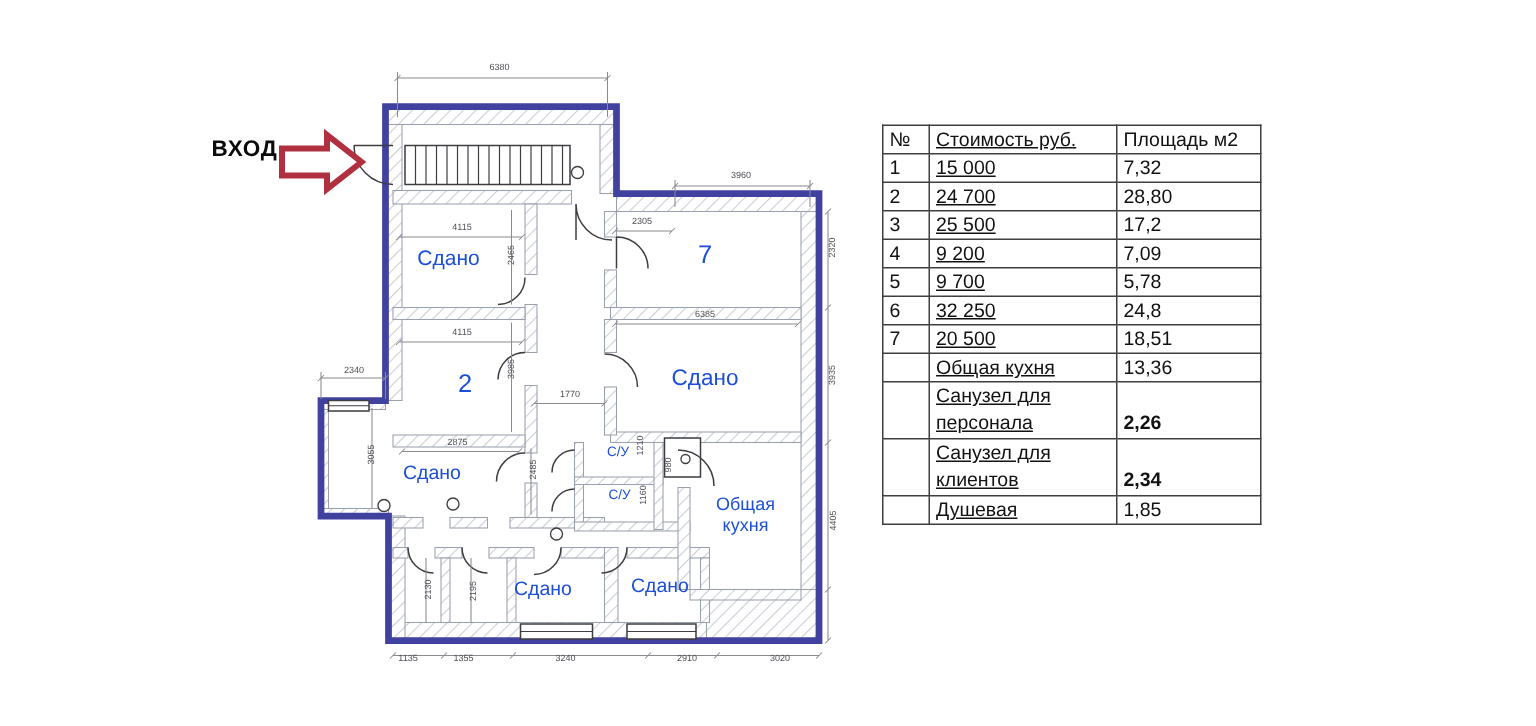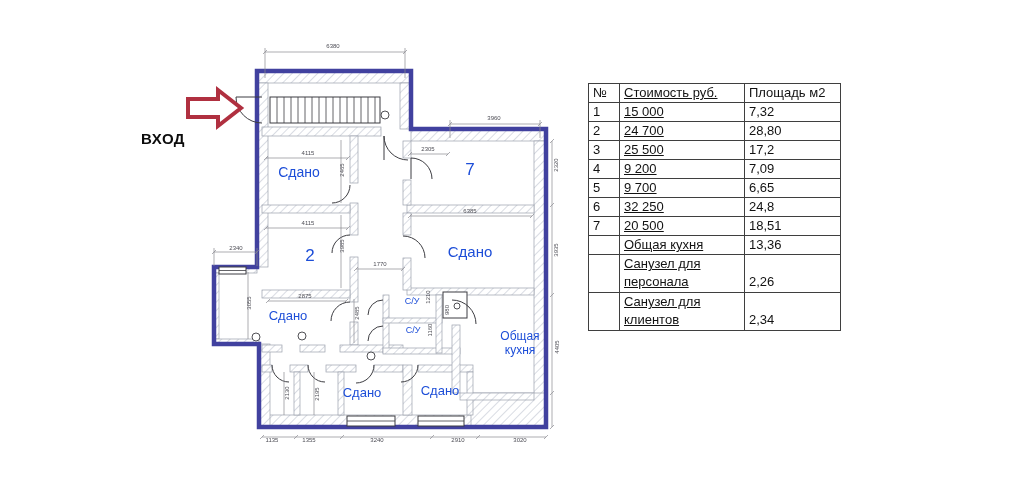--- a/index.html
+++ b/index.html
@@ -14,32 +14,32 @@
   .stair{stroke:var(--line_dark);stroke-width:.8;}
   .dimline{stroke:var(--dim_gray);stroke-width:.7;fill:none;}
   .sym{fill:#fff;stroke:var(--line_dark);stroke-width:.9;}
   .arrow-entr{fill:#ffffff;stroke:var(--arrow_red);stroke-width:4;stroke-linejoin:miter;}
   
   #plan-labels span{position:absolute;transform:translate(-50%,-50%);color:#1d4ed8;
                     white-space:pre-line;text-align:center;line-height:1.15;}
   #plan-labels span.dim{font-size:6px;color:#4e4e56;letter-spacing:0;}
   #plan-labels span.dim.rot{transform:translate(-50%,-50%) rotate(-90deg);}
   .entrance-label{position:absolute;left:141px;top:91px;font-size:15px;font-weight:bold;
-                  color:#0b0b0b;letter-spacing:.5px;margin-top:39px;}
+                  color:#0b0b0b;letter-spacing:.5px;}
   
   #price-table{position:absolute;left:588px;top:83px;border-collapse:collapse;
                color:#121212;font-size:13px;}
   #price-table td,#price-table th{border:1.2px solid var(--table_border);padding:0 0 0 4px;
                font-weight:normal;text-align:left;vertical-align:top;line-height:18px;}
   #price-table .c-num{width:26px;}
   #price-table .c-cost{width:120px;text-decoration:underline;}
   #price-table .c-area{width:91px;}
   #price-table tr{height:19px;}
   #price-table tr.dbl{height:38px;margin-top:32px;}
-  #price-table tr.dbl .bottom{margin-top:18px;}
+  #price-table tr.dbl .bottom{margin-top:18px;font-weight:bold;}
 </style>
 </head>
 <body>
 
 <div class="canvas">
 
   <svg id="plan-svg" width="1024" height="484" viewBox="0 0 1024 484">
     <defs>
       <pattern id="hatch" width="6" height="6" patternUnits="userSpaceOnUse" patternTransform="rotate(45)">
         <rect width="6" height="6" fill="#ffffff"></rect>
@@ -177,21 +177,21 @@
   </svg>
 
   <div id="plan-labels">
       <span style="left: 299px; top: 172px; font-size: 14px;">Сдано</span>
       <span style="left: 310px; top: 256px; font-size: 17px;">2</span>
       <span style="left: 470px; top: 170px; font-size: 17px;">7</span>
       <span style="left: 470px; top: 252px; font-size: 15px;">Сдано</span>
       <span style="left: 288px; top: 316px; font-size: 13px;">Сдано</span>
       <span style="left: 412px; top: 301px; font-size: 9px;">С/У</span>
       <span style="left: 413px; top: 330px; font-size: 9px;">С/У</span>
-      <span style="left: 520px; top: 344px; font-size: 12px;">Общая
+      <span style="left: 497px; top: 344px; font-size: 12px;">Общая
 кухня</span>
       <span style="left: 362px; top: 393px; font-size: 13px;">Сдано</span>
       <span style="left: 440px; top: 391px; font-size: 13px;">Сдано</span>
       <span class="dim" style="left: 333px; top: 46px;">6380</span>
       <span class="dim" style="left: 494px; top: 118px;">3960</span>
       <span class="dim" style="left: 308px; top: 153px;">4115</span>
       <span class="dim rot" style="left: 342px; top: 170px;">2465</span>
       <span class="dim" style="left: 428px; top: 149px;">2305</span>
       <span class="dim rot" style="left: 556px; top: 165px;">2320</span>
       <span class="dim" style="left: 308px; top: 223px;">4115</span>
@@ -243,21 +243,21 @@
           <td class="c-area">17,2</td>
         </tr>
         <tr>
           <td class="c-num">4</td>
           <td class="c-cost">9 200</td>
           <td class="c-area">7,09</td>
         </tr>
         <tr>
           <td class="c-num">5</td>
           <td class="c-cost">9 700</td>
-          <td class="c-area">6,65</td>
+          <td class="c-area">5,78</td>
         </tr>
         <tr>
           <td class="c-num">6</td>
           <td class="c-cost">32 250</td>
           <td class="c-area">24,8</td>
         </tr>
         <tr>
           <td class="c-num">7</td>
           <td class="c-cost">20 500</td>
           <td class="c-area">18,51</td>
@@ -280,16 +280,21 @@
         <tr class="dbl">
           <td class="c-num"></td>
           <td class="c-cost">
             <div>Санузел для</div>
             <div>клиентов</div>
           </td>
           <td class="c-area">
             <div class="bottom">2,34</div>
           </td>
         </tr>
+        <tr>
+          <td class="c-num"></td>
+          <td class="c-cost">Душевая</td>
+          <td class="c-area">1,85</td>
+        </tr>
       </tbody>
   </table>
 
 </div>
 
 </body></html>

